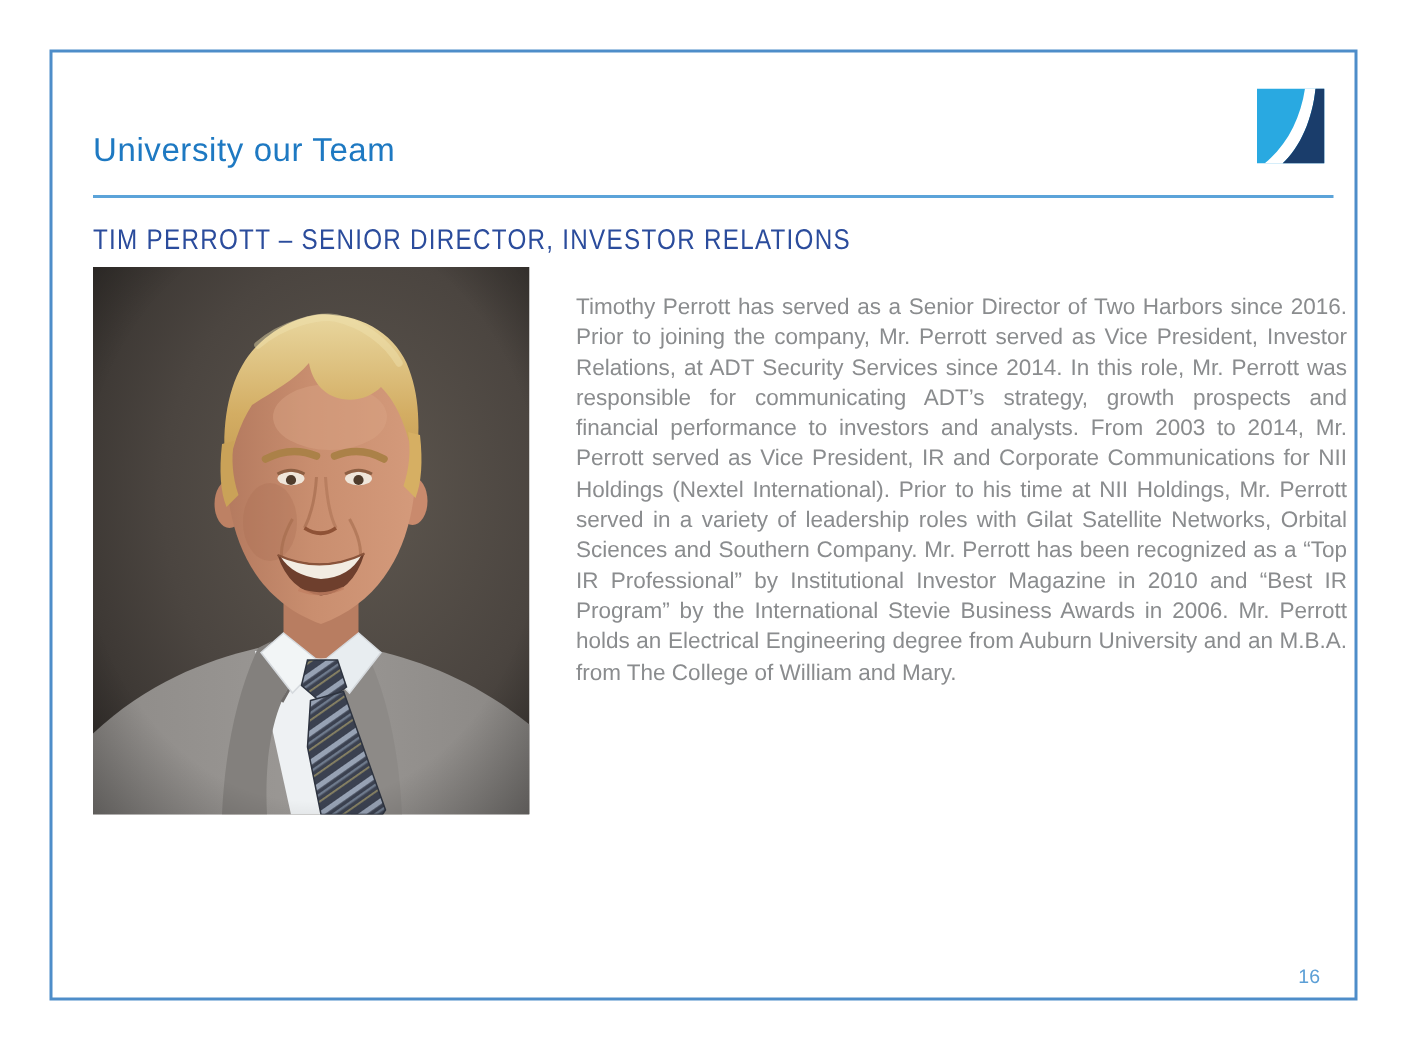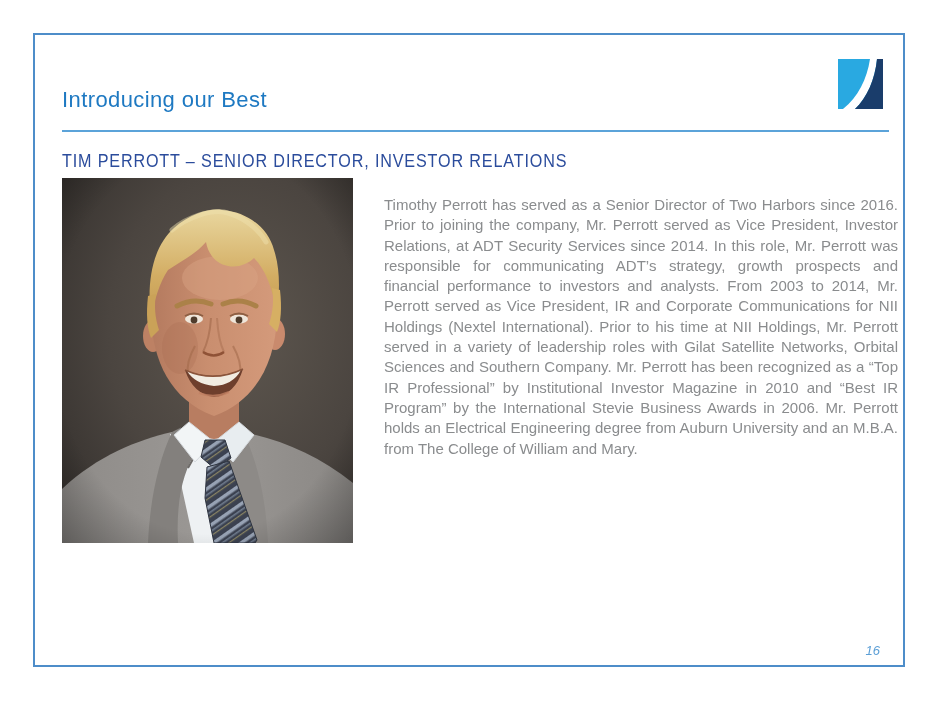--- a/index.html
+++ b/index.html
@@ -36,29 +36,29 @@
   .bio{
     position:absolute;left:368px;top:179px;width:514px;margin:16px;
     font-size:15px;line-height:20.3px;text-align:justify;
     color:var(--body-gray,#8A8C8E);
   }
   .logo{
     position:absolute;left:838px;top:59px;width:45px;height:50px;
   }
   .pagenum{
     position:absolute;right:60px;top:643px;
-    font-size:13px;color:var(--page-number-blue,#5C9FD6);font-style:italic;
+    font-size:13px;color:var(--page-number-blue,#5C9FD6);
   }
 </style>
 </head>
 <body>
 
 <div class="frame"></div>
 
-<h1 class="title">Introducing our Best</h1>
+<h1 class="title">University our Team</h1>
 
 <div class="rule"></div>
 
 <h2 class="subtitle">TIM PERROTT – SENIOR DIRECTOR, INVESTOR RELATIONS</h2>
 
 <figure class="photo" aria-label="Headshot portrait: smiling man with blond hair in gray suit, light blue shirt and dark striped tie on dark gray studio background">
   <svg width="291" height="365" viewBox="0 0 291 365" xmlns="http://www.w3.org/2000/svg">
     <defs>
       <radialGradient id="bgGrad" cx="60%" cy="42%" r="80%">
         <stop offset="0" stop-color="#5e574f"></stop>

